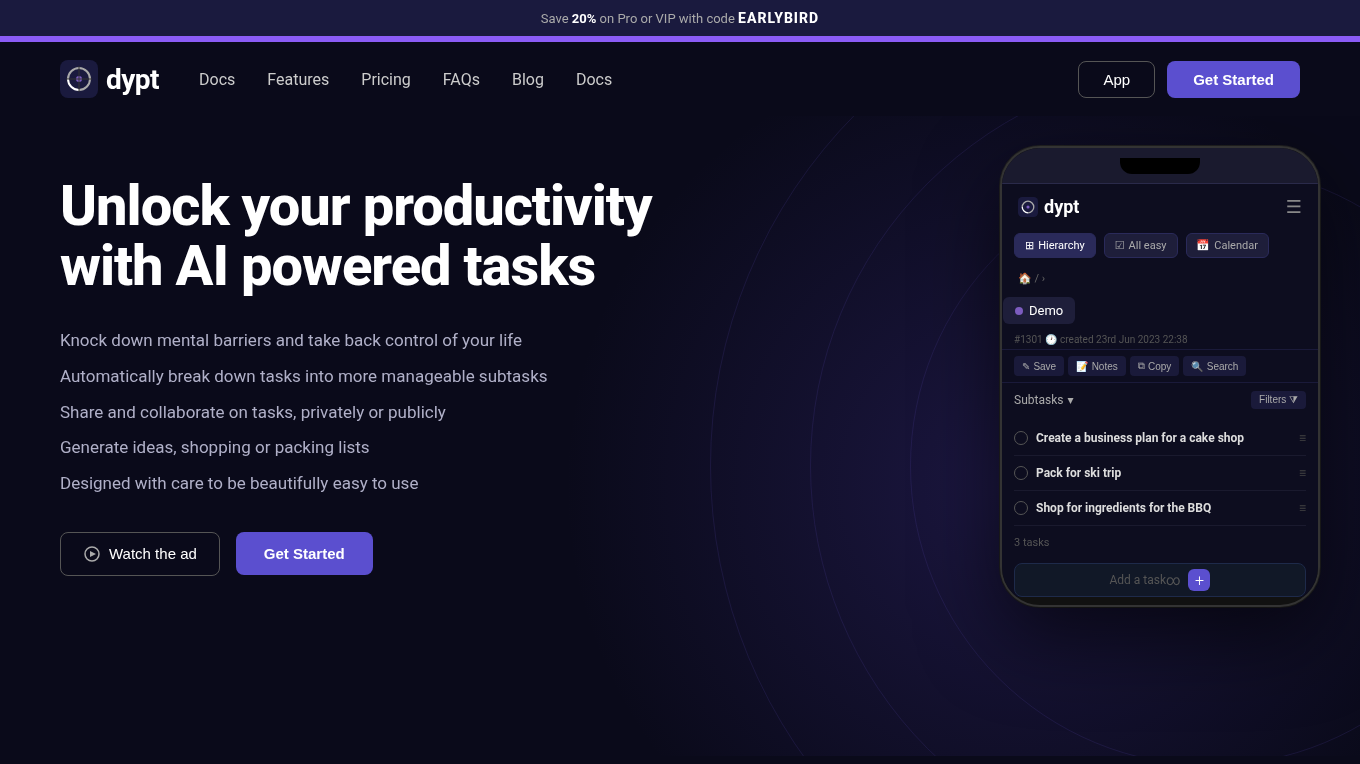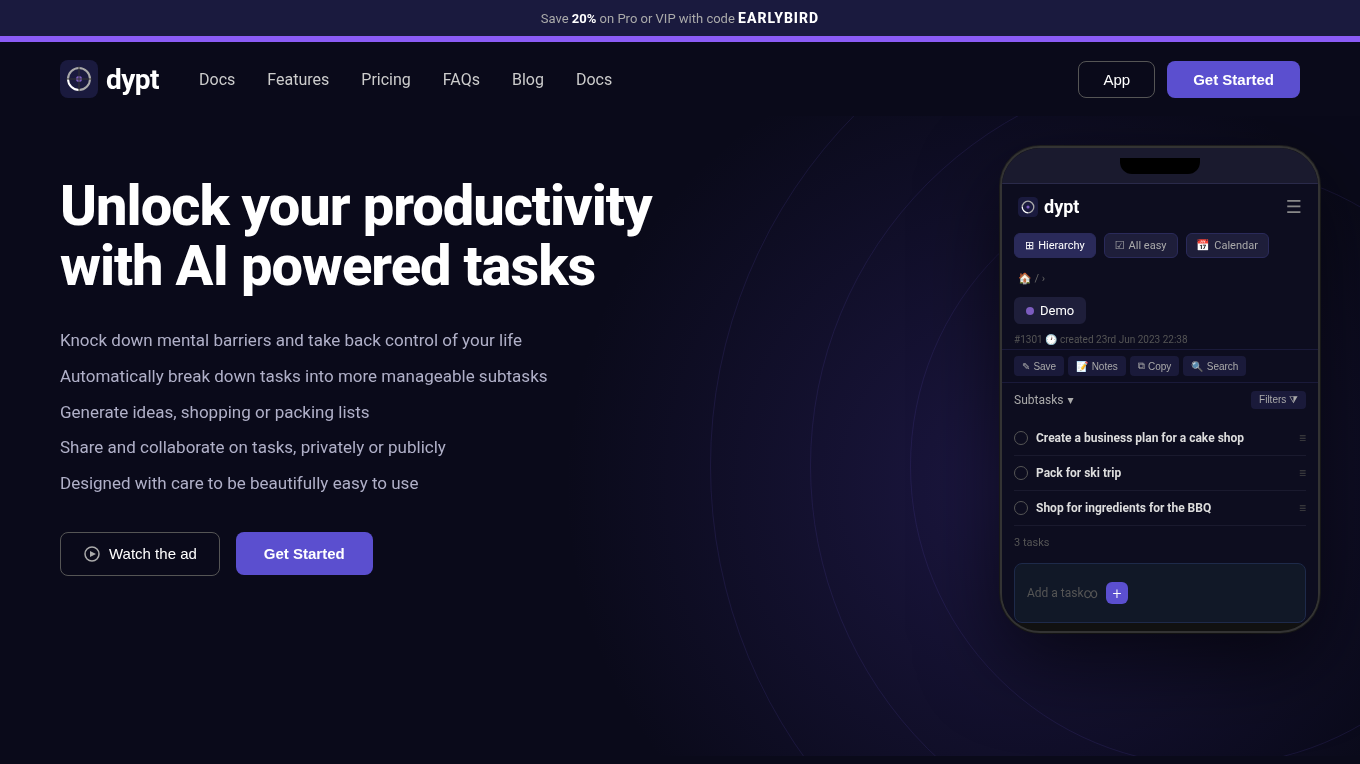--- a/index.html
+++ b/index.html
@@ -257,21 +257,21 @@
       background: #2a2a5a;
       color: #fff;
     }
     .phone-breadcrumb {
       padding: 6px 16px;
       font-size: 11px;
       color: #666;
       background: #0d0d1f;
     }
     .phone-task-section {
-      padding: 6px 12px 4px;
+      padding: 6px 1px 4px;
     }
     .phone-task-label {
       background: #1e1e3a;
       display: inline-flex;
       align-items: center;
       gap: 6px;
       padding: 6px 12px;
       border-radius: 6px;
       font-size: 13px;
       color: #fff;
@@ -358,22 +358,22 @@
       font-size: 12px;
     }
     .phone-task-count {
       padding: 6px 12px;
       font-size: 11px;
       color: #555;
     }
     .phone-add-task {
       display: flex;
       align-items: center;
-      justify-content: flex-start;
-      padding: 18px 12px;
+      justify-content: center;
+      padding: 5px 12px;
       background: #111827;
       margin: 8px 12px;
       border-radius: 8px;
       border: 1px solid #1e2a4a;
     }
     .add-task-text {
       font-size: 12px;
       color: #555;
     }
     .add-task-icons {
@@ -460,22 +460,22 @@
   <div class="circle-deco circle-1"></div>
   <div class="circle-deco circle-2"></div>
   <div class="circle-deco circle-3"></div>
 
   <div class="hero-content">
     <h1 class="hero-title">Unlock your productivity with AI powered tasks</h1>
 
     <ul class="hero-features">
       <li>Knock down mental barriers and take back control of your life</li>
       <li>Automatically break down tasks into more manageable subtasks</li>
+      <li>Share and collaborate on tasks, privately or publicly</li>
       <li>Generate ideas, shopping or packing lists</li>
-      <li>Share and collaborate on tasks, privately or publicly</li>
       <li>Designed with care to be beautifully easy to use</li>
     </ul>
 
     <div class="hero-actions">
       <button class="btn-watch-ad">
         <span class="play-icon">
           <svg width="16" height="16" viewBox="0 0 16 16" fill="none">
             <circle cx="8" cy="8" r="7" stroke="#aaa" stroke-width="1.5"></circle>
             <polygon points="6,5 12,8 6,11" fill="#aaa"></polygon>
           </svg>

